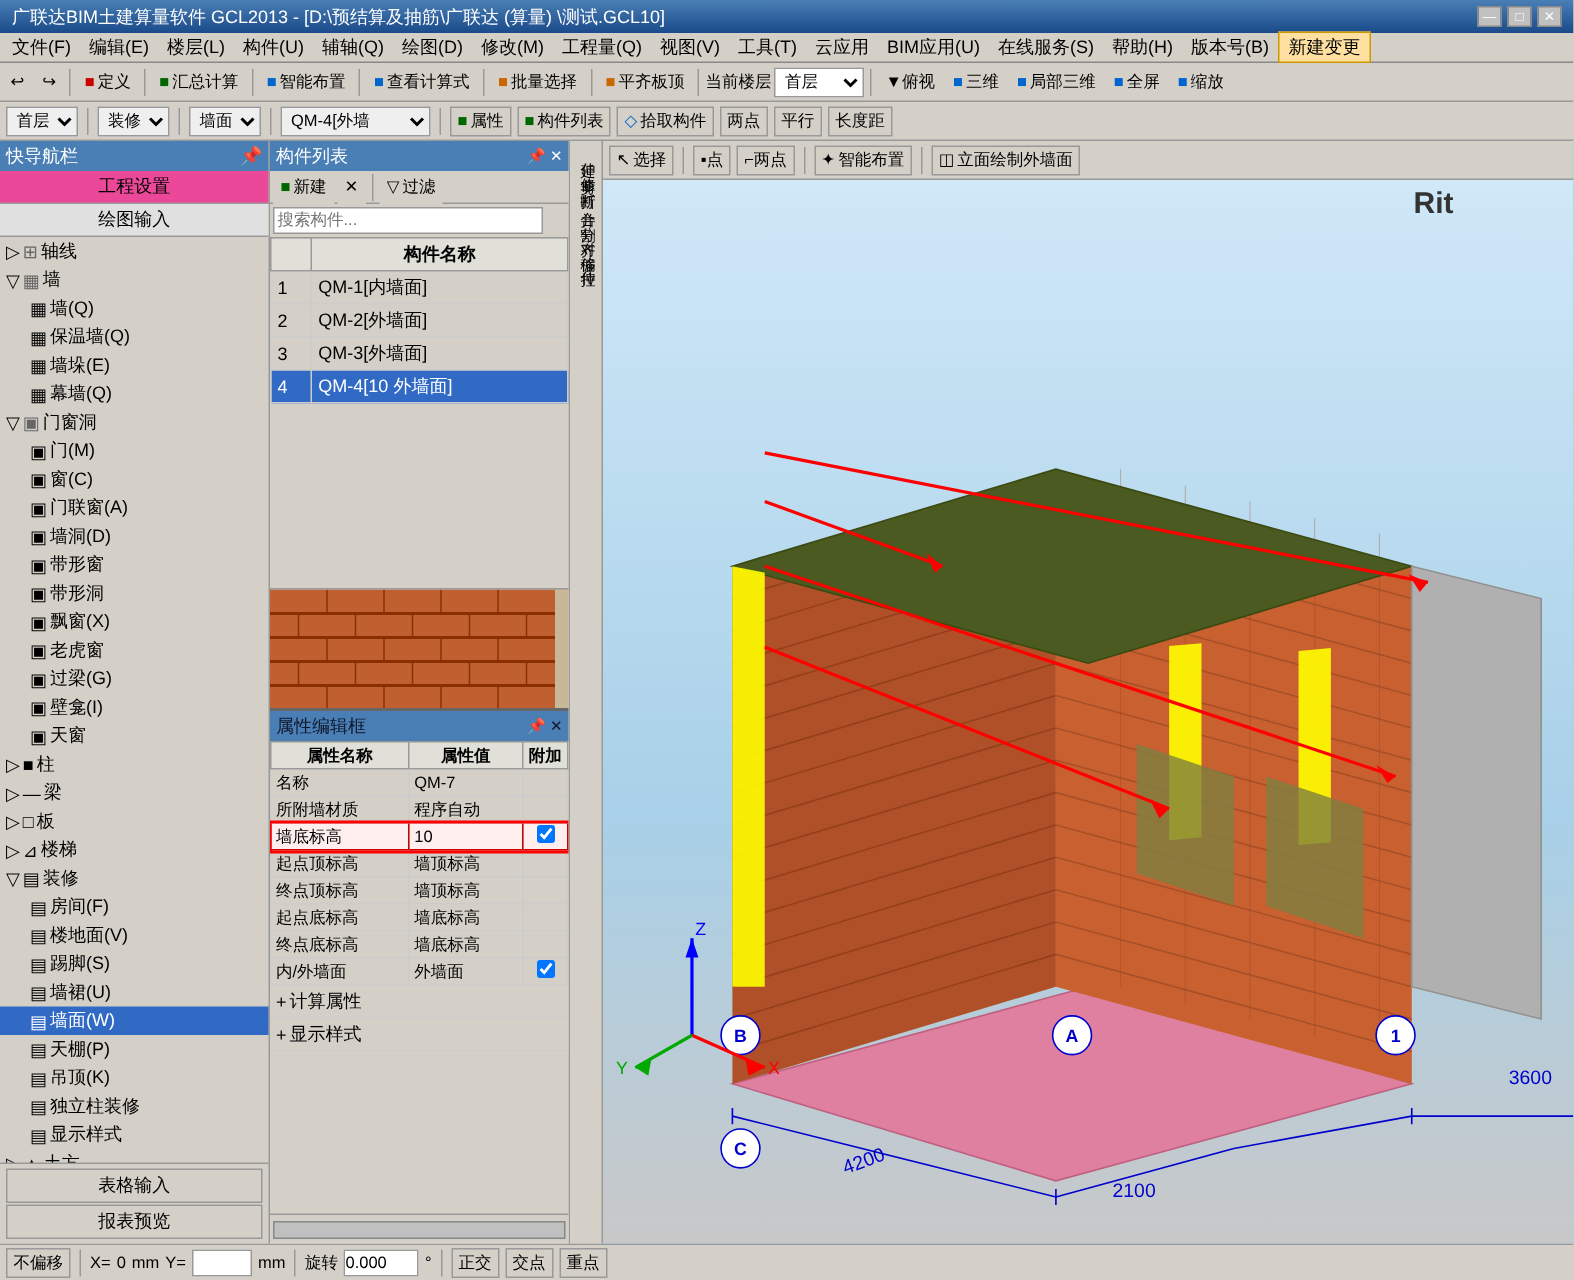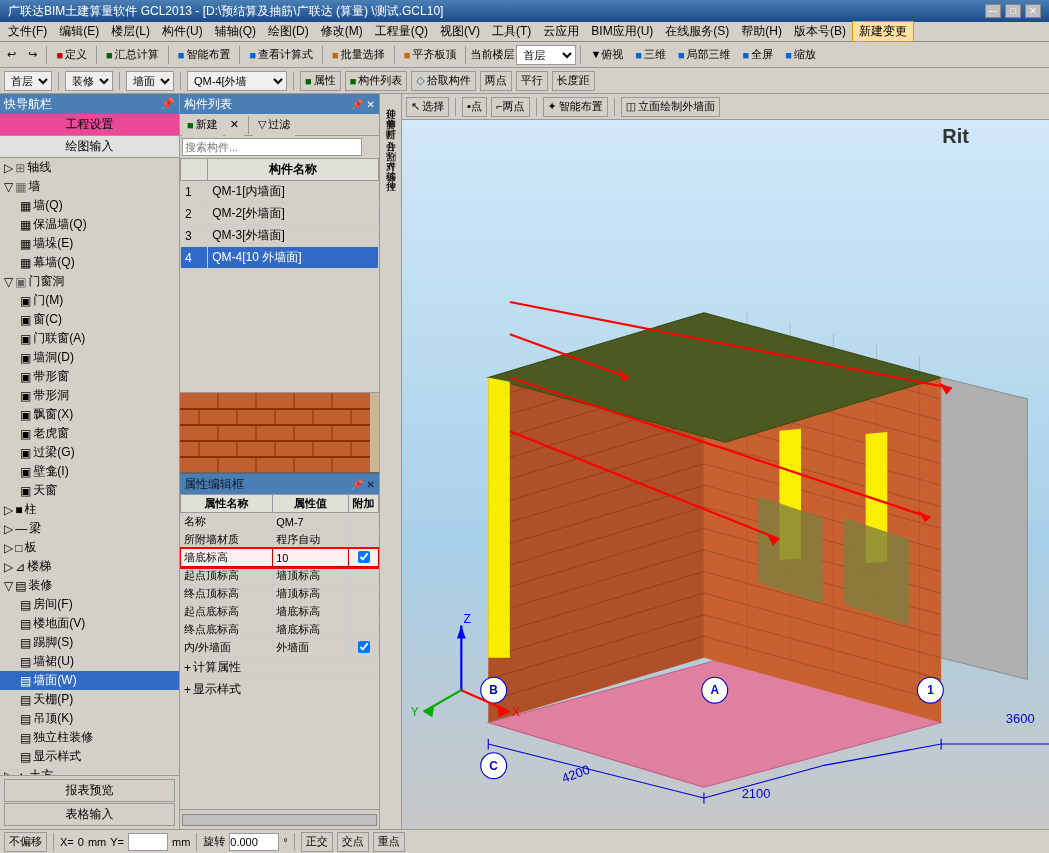--- a/index.html
+++ b/index.html
@@ -378,22 +378,22 @@
       <div class="nav-section">
         <div class="nav-section-header">
           <span>▷</span>
           <span>▲</span>
           <span>土方</span>
         </div>
       </div>
 
     </div>
     <div class="nav-bottom">
+      <div class="nav-bottom-btn">表格输入</div>
       <div class="nav-bottom-btn">报表预览</div>
-      <div class="nav-bottom-btn">表格输入</div>
     </div>
   </div>
 
   <div id="midpanels">
 
     <div id="complist">
       <div id="complist-title">
         <span>构件列表</span>
         <span style="cursor:pointer; font-size:10px;">📌 ✕</span>
       </div>

